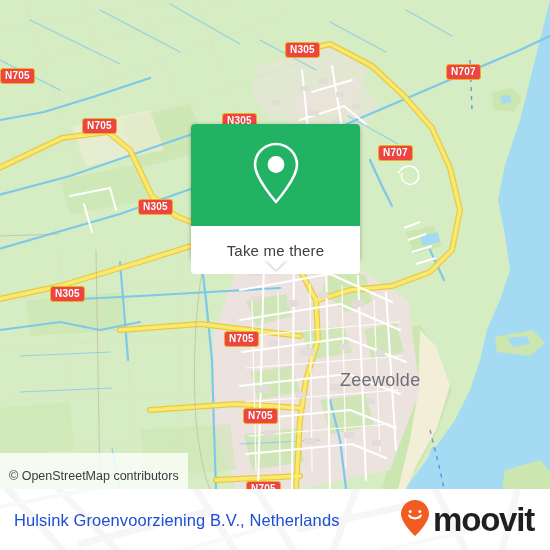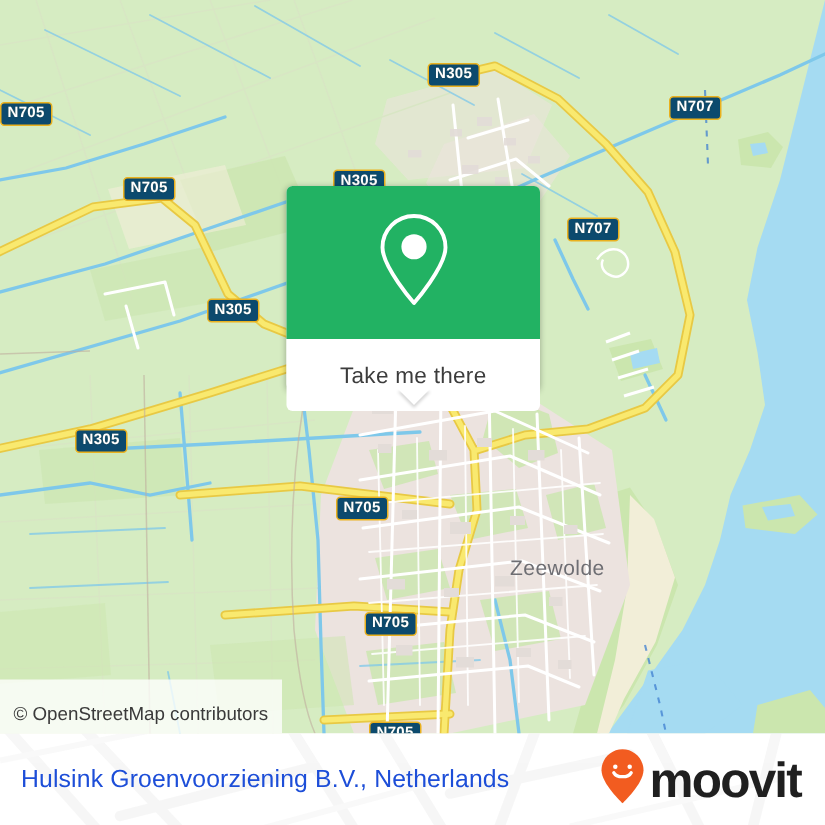--- a/index.html
+++ b/index.html
@@ -13,37 +13,37 @@
   
   #map-area {
     position:absolute; left:0; top:0; width:550px; height:489px;
     overflow:hidden; background:#e9f0dc;
   }
   .map-svg { position:absolute; left:0; top:0; width:550px; height:489px; display:block; }
 
   
   .shield {
     position:absolute;
-    background:#0c4a6e;
+    background:#ef4444;
     border:1.5px solid #eab11e;
     border-radius:3px;
     color:#ffffff;
     font-size:10px;
     font-weight:bold;
     letter-spacing:.2px;
     padding:1px 4px 2px 4px;
     line-height:11px;
     text-shadow:0 0 1px rgba(120,90,0,.35);
     white-space:nowrap;
   }
 
   .place-label {
     position:absolute;
     color:#6e6e73;
-    font-size:14px;
+    font-size:18px;
     letter-spacing:.3px;
     white-space:nowrap;
   }
 
   
   #attribution {
     position:absolute; left:0; bottom:0;
     background:rgba(255,255,255,.78);
     color:#3a3a3a;
     font-size:12.5px;

